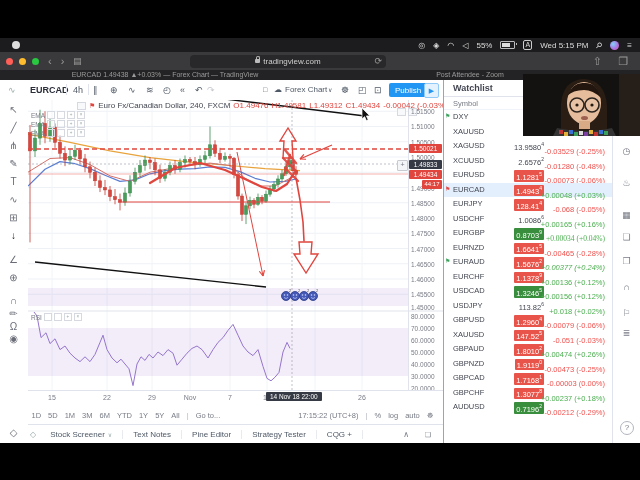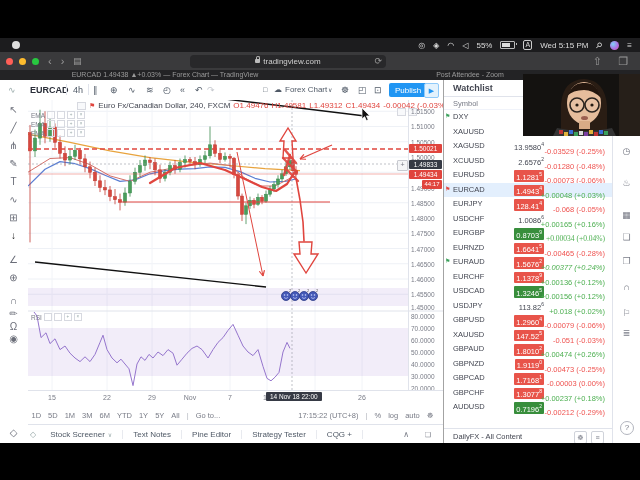--- a/index.html
+++ b/index.html
@@ -615,25 +615,20 @@
           <span class="sym">GBPCHF</span>
           <span class="val vbadge" style="background: rgb(232, 84, 74);">1.3077<sup>8</sup></span>
           <span class="chg" style="color: rgb(76, 175, 80);">+0.00237 (+0.18%)</span>
         </div>
         <div class="wrow" style="top: 320px;">
           <span class="sym">AUDUSD</span>
           <span class="val vbadge" style="background: rgb(56, 142, 60);">0.7196<sup>2</sup></span>
           <span class="chg" style="color: rgb(239, 83, 80);">-0.00212 (-0.29%)</span>
         </div>
       </div>
-    <div id="feedrow">
-      <span>DailyFX - All Content</span>
-      <span class="feedbtn" style="right:26px">☸</span>
-      <span class="feedbtn" style="right:9px">≡</span>
-    </div>
   </div>
 
   <div class="abs" id="rail">
     <div id="railicons">
         <span class="rtool" style="top: 66px;">◷</span>
         <span class="rtool" style="top: 98px;">♨</span>
         <span class="rtool" style="top: 130px;">▦</span>
         <span class="rtool" style="top: 152px;">❏</span>
         <span class="rtool" style="top: 176px;">❐</span>
         <span class="rtool" style="top: 202px;">∩</span>

